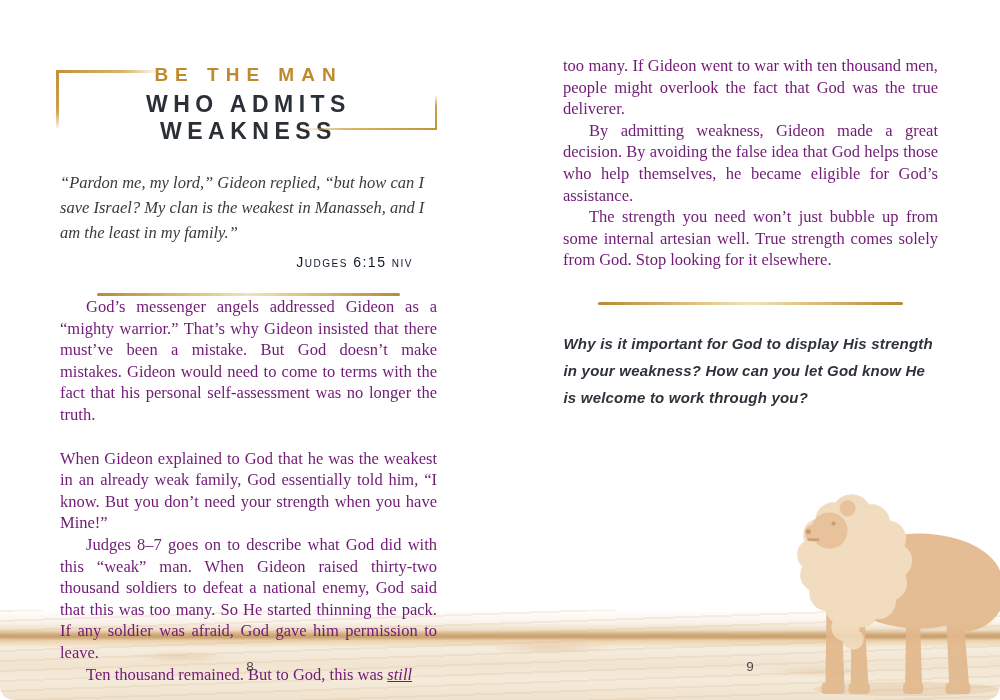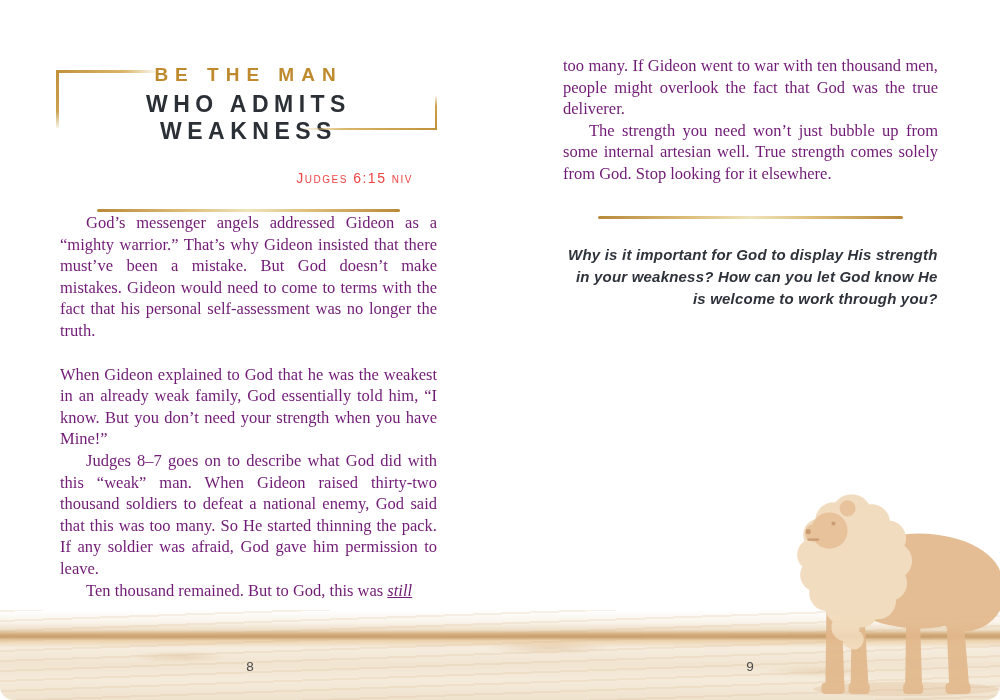--- a/index.html
+++ b/index.html
@@ -50,39 +50,39 @@
   .bracket.br::before { content:""; position:absolute; right:0; bottom:0; width:100%; height:2.5px;
       background:linear-gradient(270deg, #c2913a, #d9b668 65%, rgba(217,182,104,0)); }
   .bracket.br::after  { content:""; position:absolute; right:0; top:0; width:2.5px; height:100%;
       background:linear-gradient(0deg, #c2913a, #caa14d 70%, rgba(202,161,77,0.12)); }
 
   
   .quote { margin:40px 0 0 0; }
   .quote p { margin:0; font-style:italic; font-size:16.5px; line-height:25px; color:#3a3a3a; }
   .attrib { margin-top:9px; text-align:right; padding-right:24px;
             font-family:"Liberation Sans", sans-serif; font-variant:small-caps;
-            font-size:14px; letter-spacing:1.5px; color:#ef4444; }
+            font-size:14px; letter-spacing:1.5px; color:#0f172a; }
 
   
   .divider { height:3px; border-radius:2px; margin:23px auto 0;
       background:linear-gradient(90deg, #b8893a, #ddbf7a 30%, #efe3bb 50%, #ddbf7a 70%, #b8893a); }
   .divider.dl { width:303px; }
   .divider.dr { width:305px; margin-top:31px; }
 
   
   .body { margin:0; font-size:16.5px; line-height:21.6px; text-align:justify; color:#701a75; }
   .body.first { margin-top:22px; }
   .body.indent { text-indent:26px; }
   .page-right .body.first { margin-top:55px; }
   .body em { font-style:italic;text-decoration:underline; }
 
   
-  .question { width:374px; margin:25px auto 0; text-align:right;
+  .question { width:374px; margin:25px auto 0; text-align:left;
       font-family:"Liberation Sans", sans-serif; font-style:italic; font-weight:700;
-      font-size:15px; line-height:22px; letter-spacing:0.2px; color:#2e323a; }
+      font-size:15px; line-height:27px; letter-spacing:0.2px; color:#2e323a; }
 
   
   .pagenum { position:absolute; bottom:26px; left:50%; transform:translateX(-50%);
       font-family:"Liberation Sans", sans-serif; font-size:13.5px; color:#4a4a4a; }
 </style>
 </head>
 <body>
 
 <div class="spread">
 
@@ -137,36 +137,38 @@
     <div class="title-wrap">
       <span class="bracket tl"></span>
       <span class="bracket br"></span>
       <h1>
         <span class="t1">BE THE MAN</span>
         <span class="t2">WHO ADMITS WEAKNESS</span>
       </h1>
     </div>
 
     <blockquote class="quote">
+      <p>“Pardon me, my lord,” Gideon replied, “but how can I save Israel? My clan is the weakest in Manasseh, and I am the least in my family.”</p>
       <div class="attrib">Judges 6:15 niv</div>
     </blockquote>
 
     <div class="divider dl"></div>
 
     <p class="body indent">God’s messenger angels addressed Gideon as a “mighty warrior.” That’s why Gideon insisted that there must’ve been a mistake. But God doesn’t make mistakes. Gideon would need to come to terms with the fact that his personal self-assessment was no longer the truth.</p>
     <p class="body first">When Gideon explained to God that he was the weakest in an already weak family, God essentially told him, “I know. But you don’t need your strength when you have Mine!”</p>
     <p class="body indent">Judges 8–7 goes on to describe what God did with this “weak” man. When Gideon raised thirty-two thousand soldiers to defeat a national enemy, God said that this was too many. So He started thinning the pack. If any soldier was afraid, God gave him permission to leave.</p>
     <p class="body indent"><span>Ten thousand remained. But to God, this was </span><em>still</em></p>
 
     <div class="pagenum">8</div>
   </section>
 
   <section class="page page-right">
 
     <p class="body first">too many. If Gideon went to war with ten thousand men, people might overlook the fact that God was the true deliverer.</p>
+    <p class="body indent">By admitting weakness, Gideon made a great decision. By avoiding the false idea that God helps those who help themselves, he became eligible for God’s assistance.</p>
     <p class="body indent">The strength you need won’t just bubble up from some internal artesian well. True strength comes solely from God. Stop looking for it elsewhere.</p>
 
     <div class="divider dr"></div>
 
     <div class="question">Why is it important for God to display His strength in your weakness? How can you let God know He is welcome to work through you?</div>
 
     <div class="pagenum">9</div>
   </section>
 
 </div>

